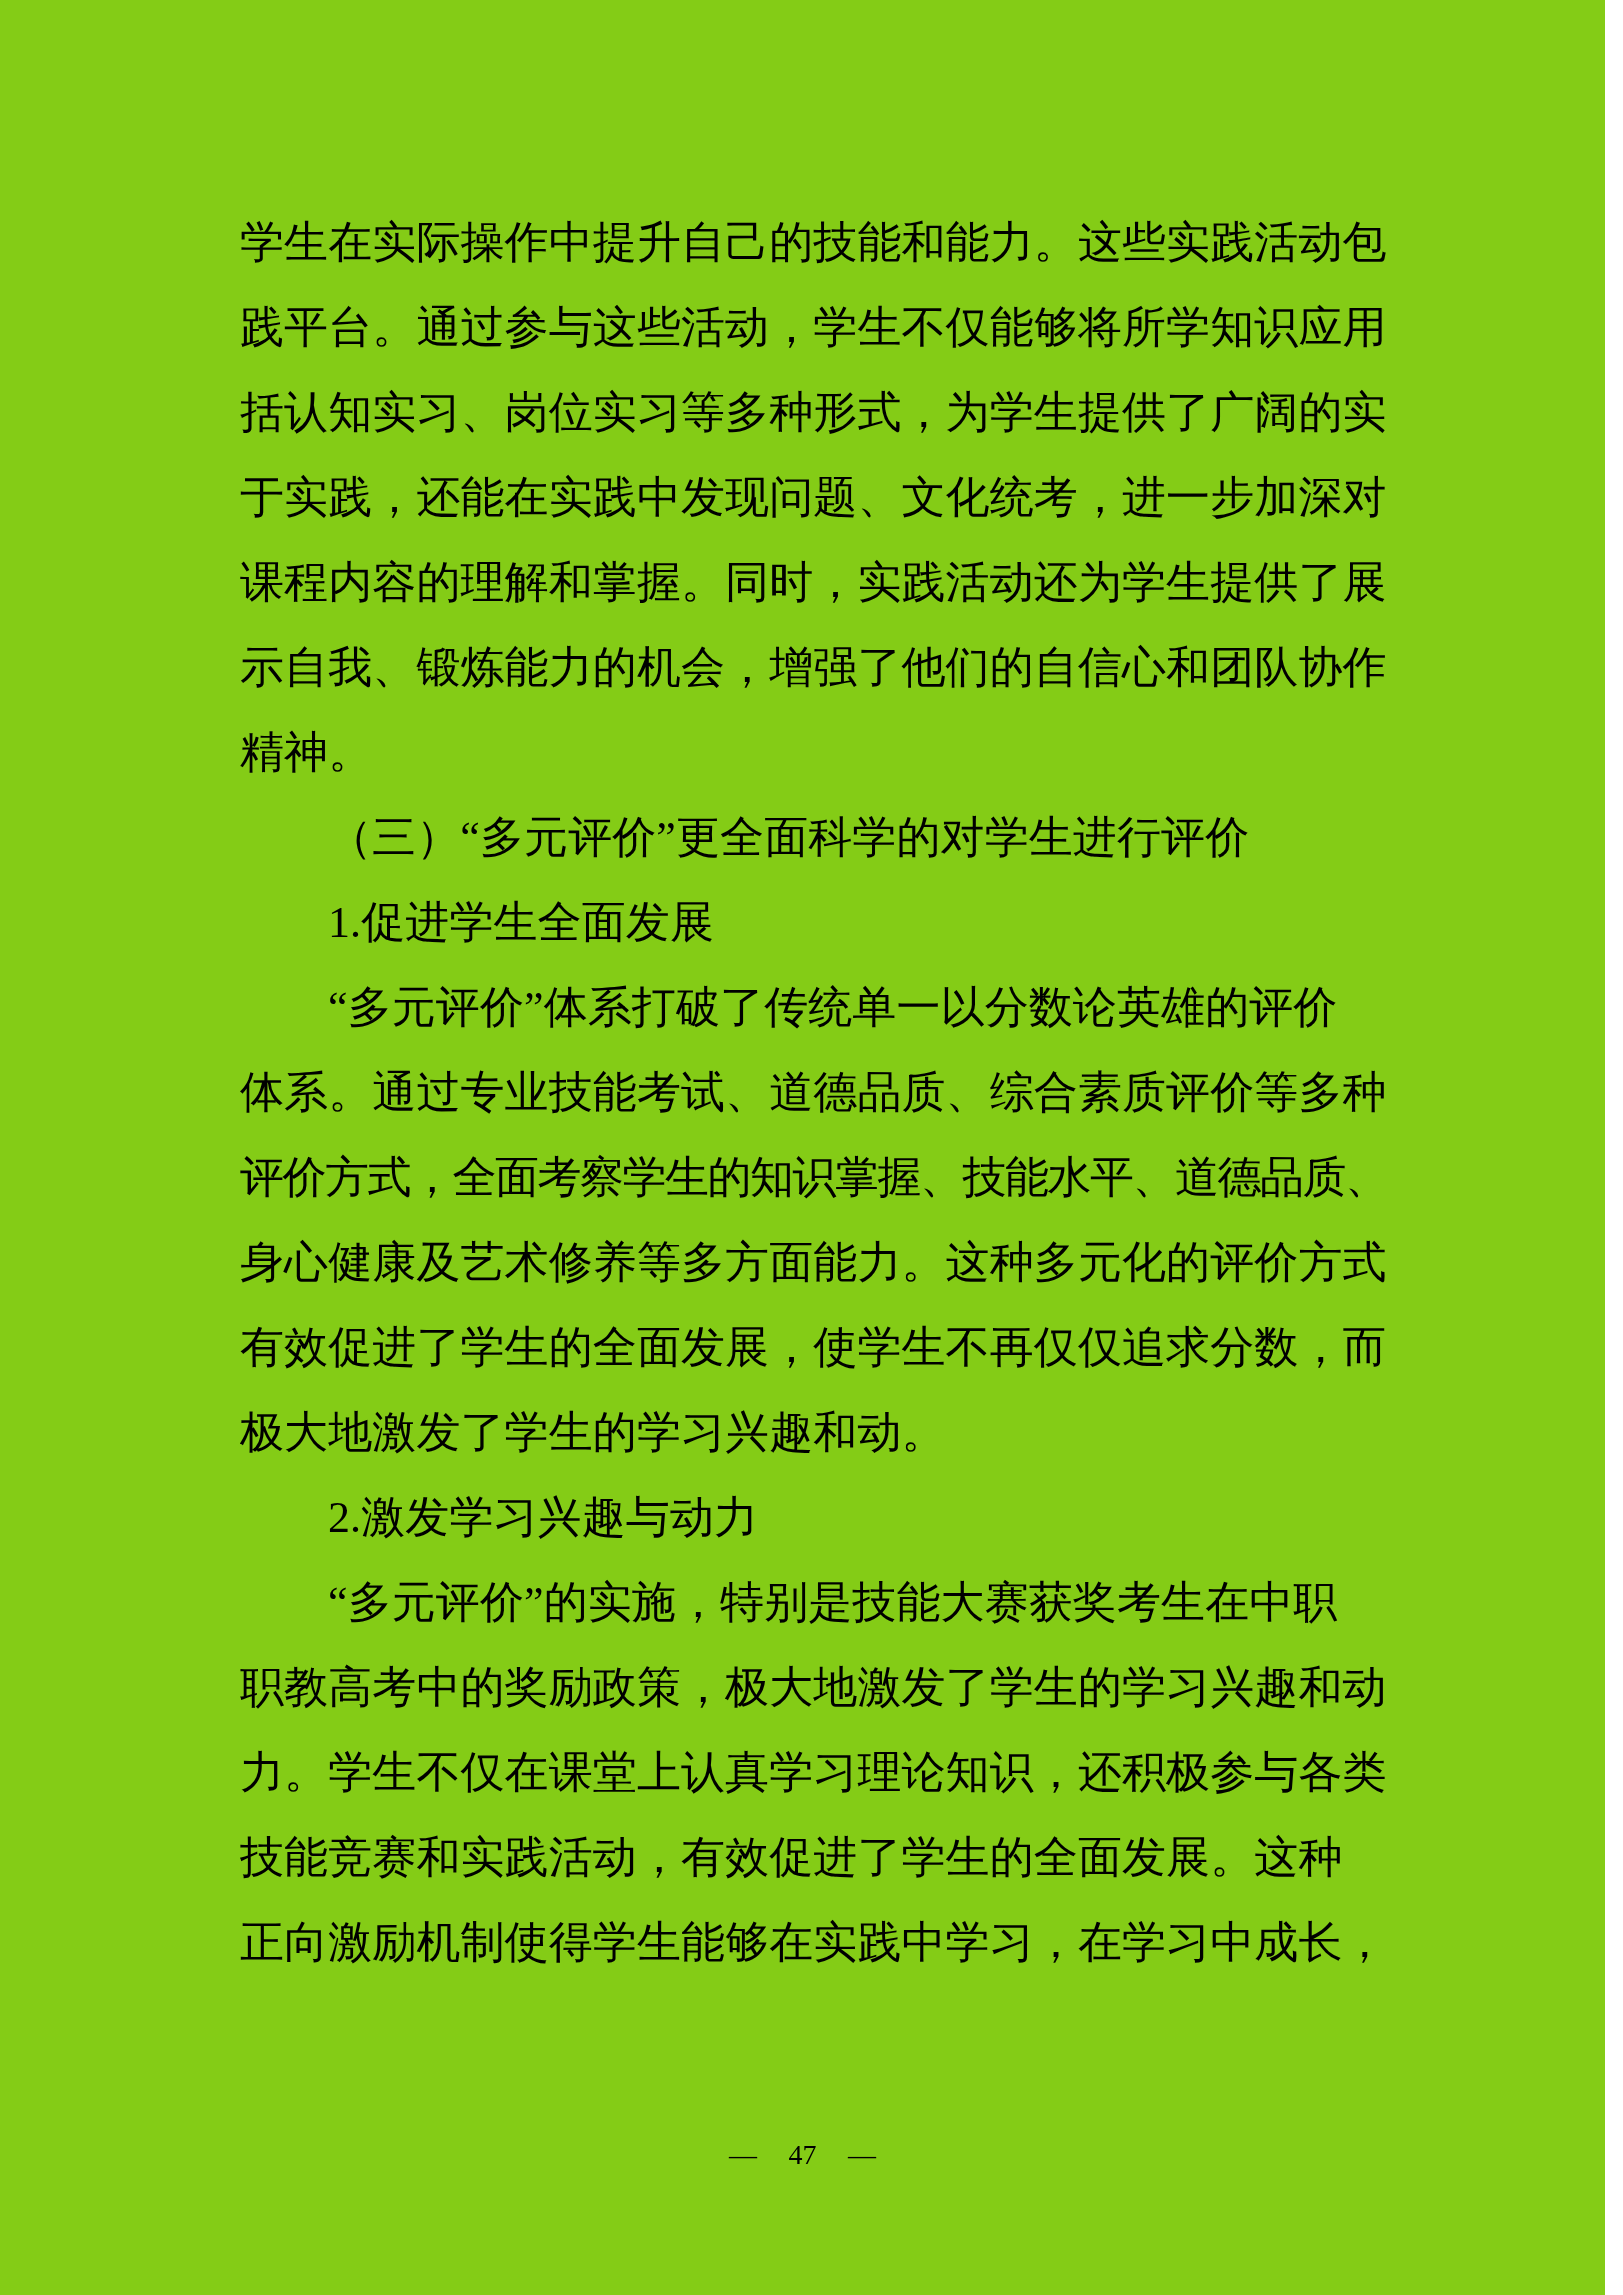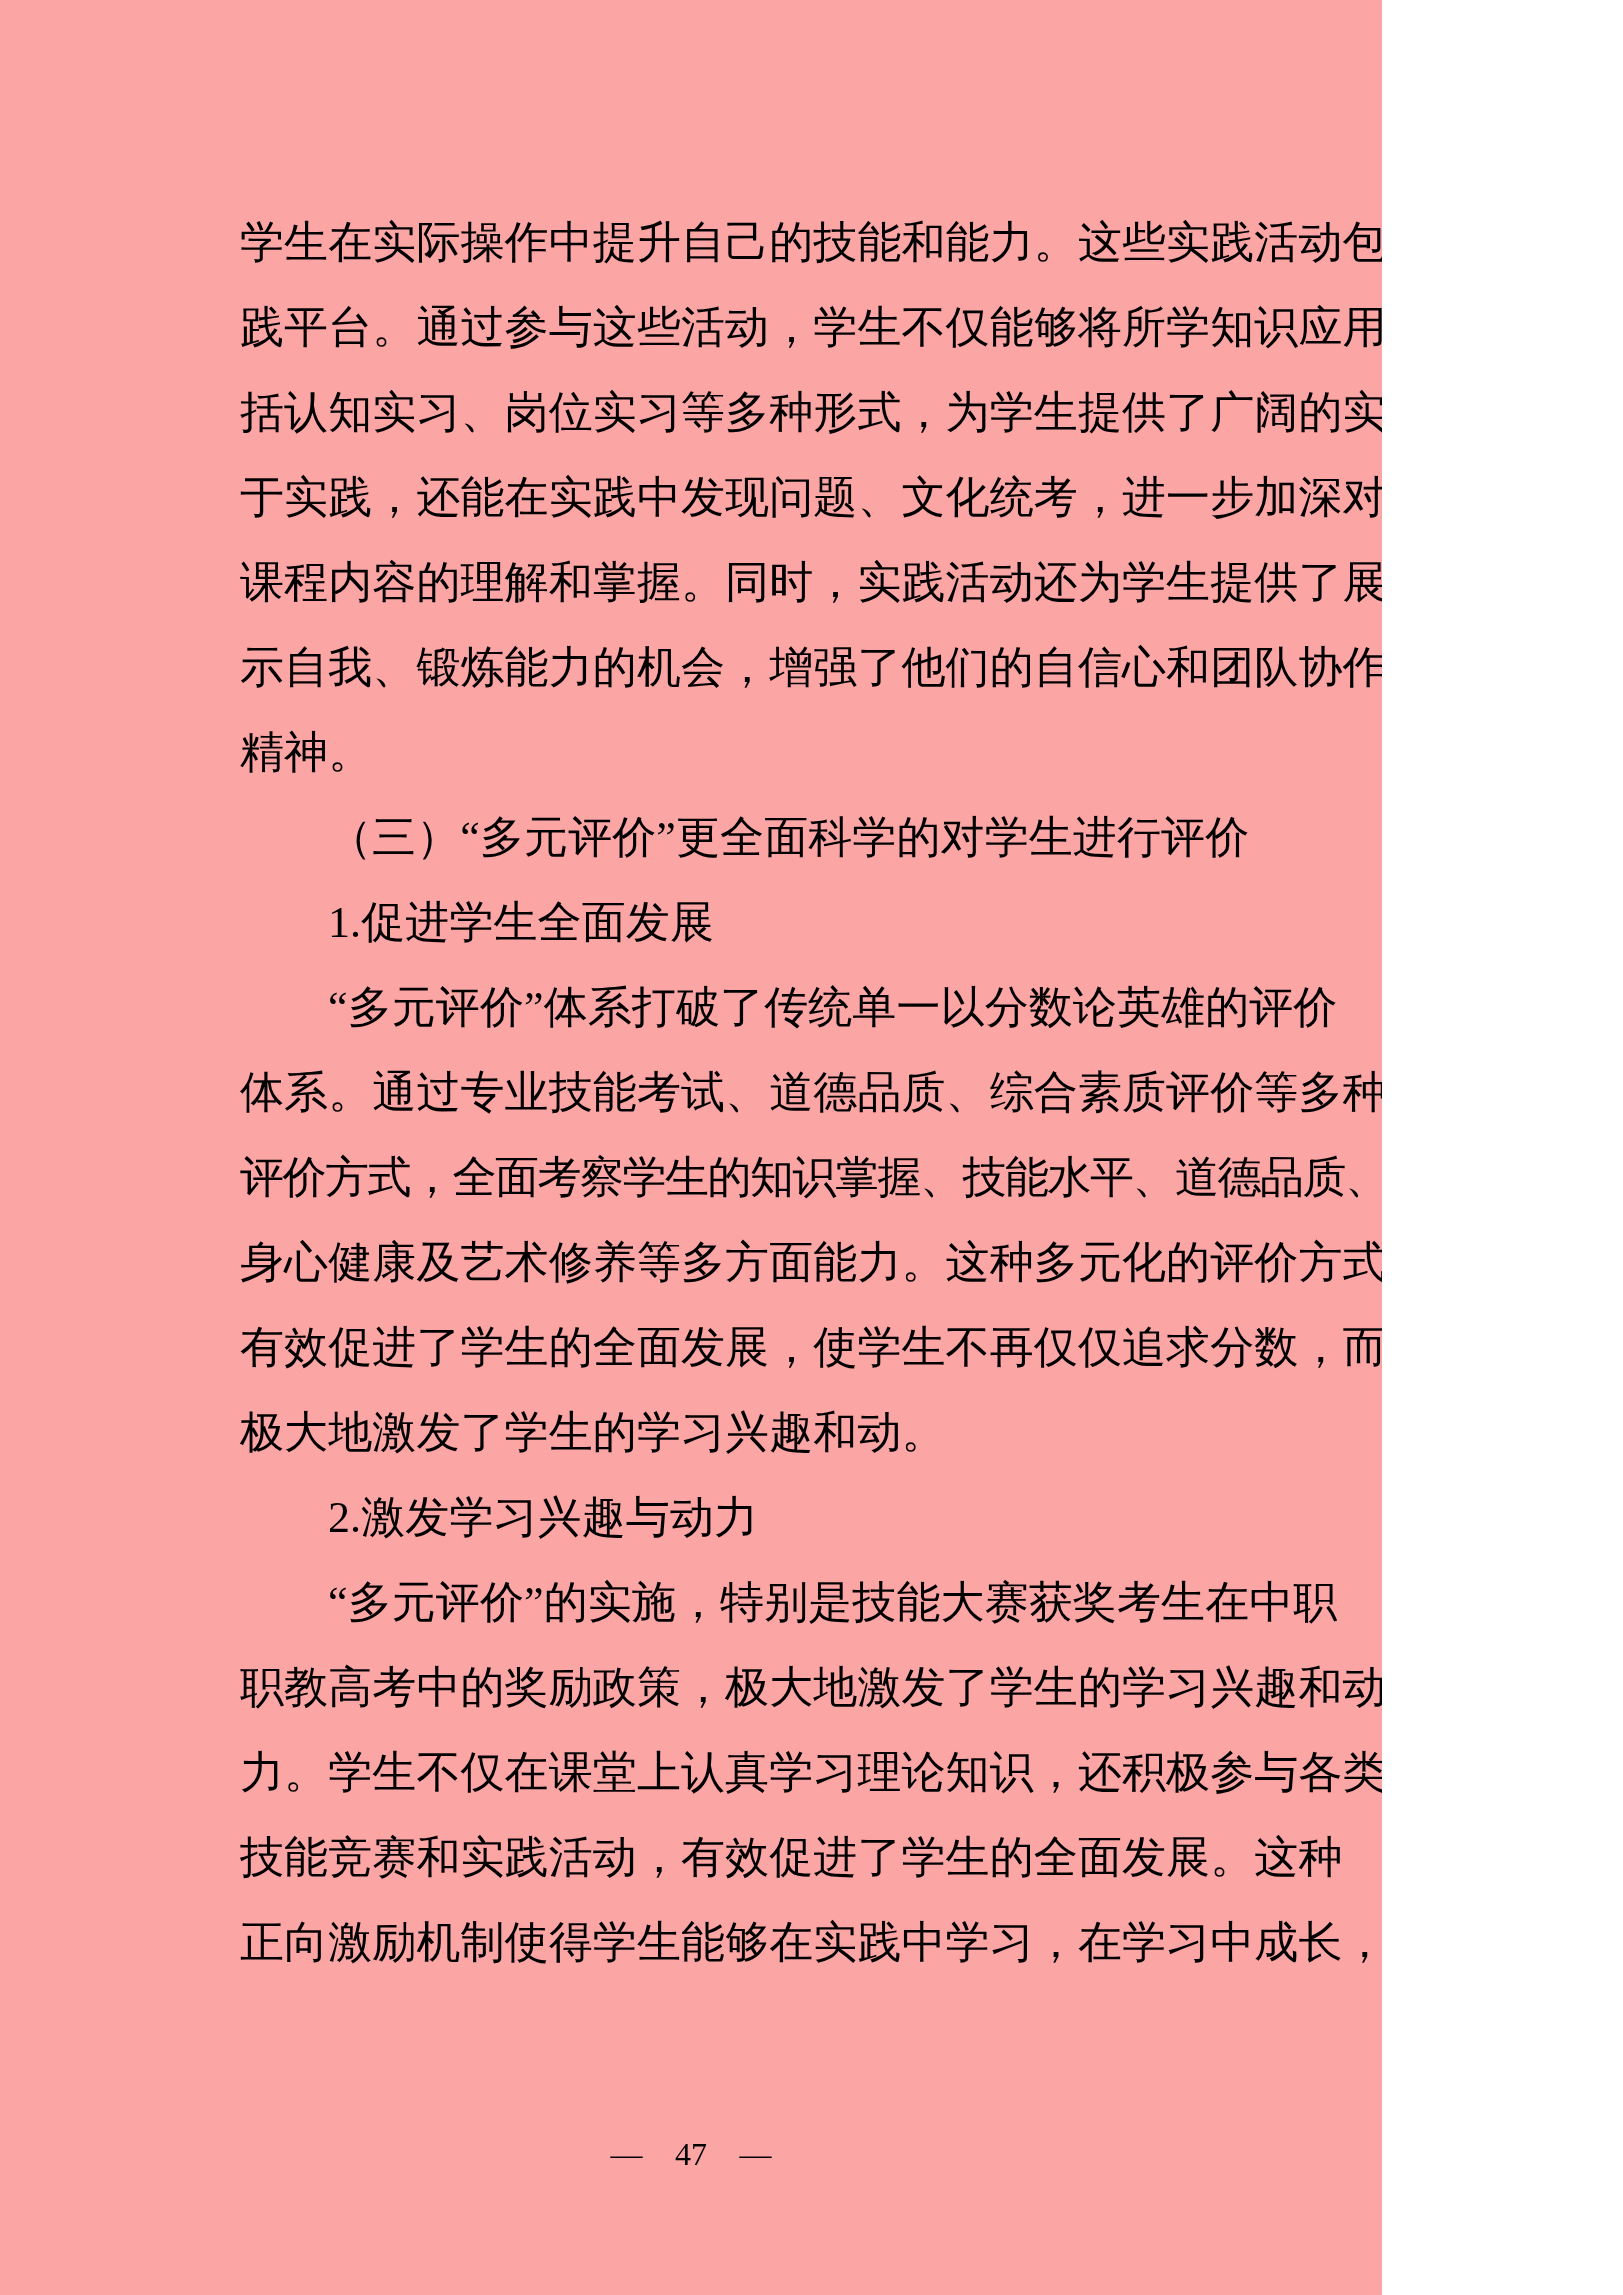--- a/index.html
+++ b/index.html
@@ -2,23 +2,23 @@
 <html style="font-size:8.2px"><head>
 <meta charset="utf-8">
 <style>
   html, body {
     margin: 0;
     padding: 0;
     background: #ffffff;
   }
   .page {
     position: relative;
-    width: 1382px;
+    width: 1605px;
     height: 2295px;
-    background: #fca5a5;
+    background: #84cc16;
     overflow: hidden;
   }
   .textblock {
     position: absolute;
     left: 240px;
     top: 200px;
     width: 1145px;
     font-family: "Liberation Serif", serif;
     font-size: 44px;
     letter-spacing: 0.1px;
@@ -39,21 +39,21 @@
   .compress {
     letter-spacing: -1.5px;
   }
   .pagenum {
     position: absolute;
     top: 2134px;
     left: 0;
     width: 100%;
     text-align: center;
     font-family: "Liberation Serif", serif;
-    font-size: 32px;
+    font-size: 28px;
     line-height: 41px;
     word-spacing: 24.5px;
     color: #000000;
   }
 </style>
 </head>
 <body>
 
 <div class="page">
 

